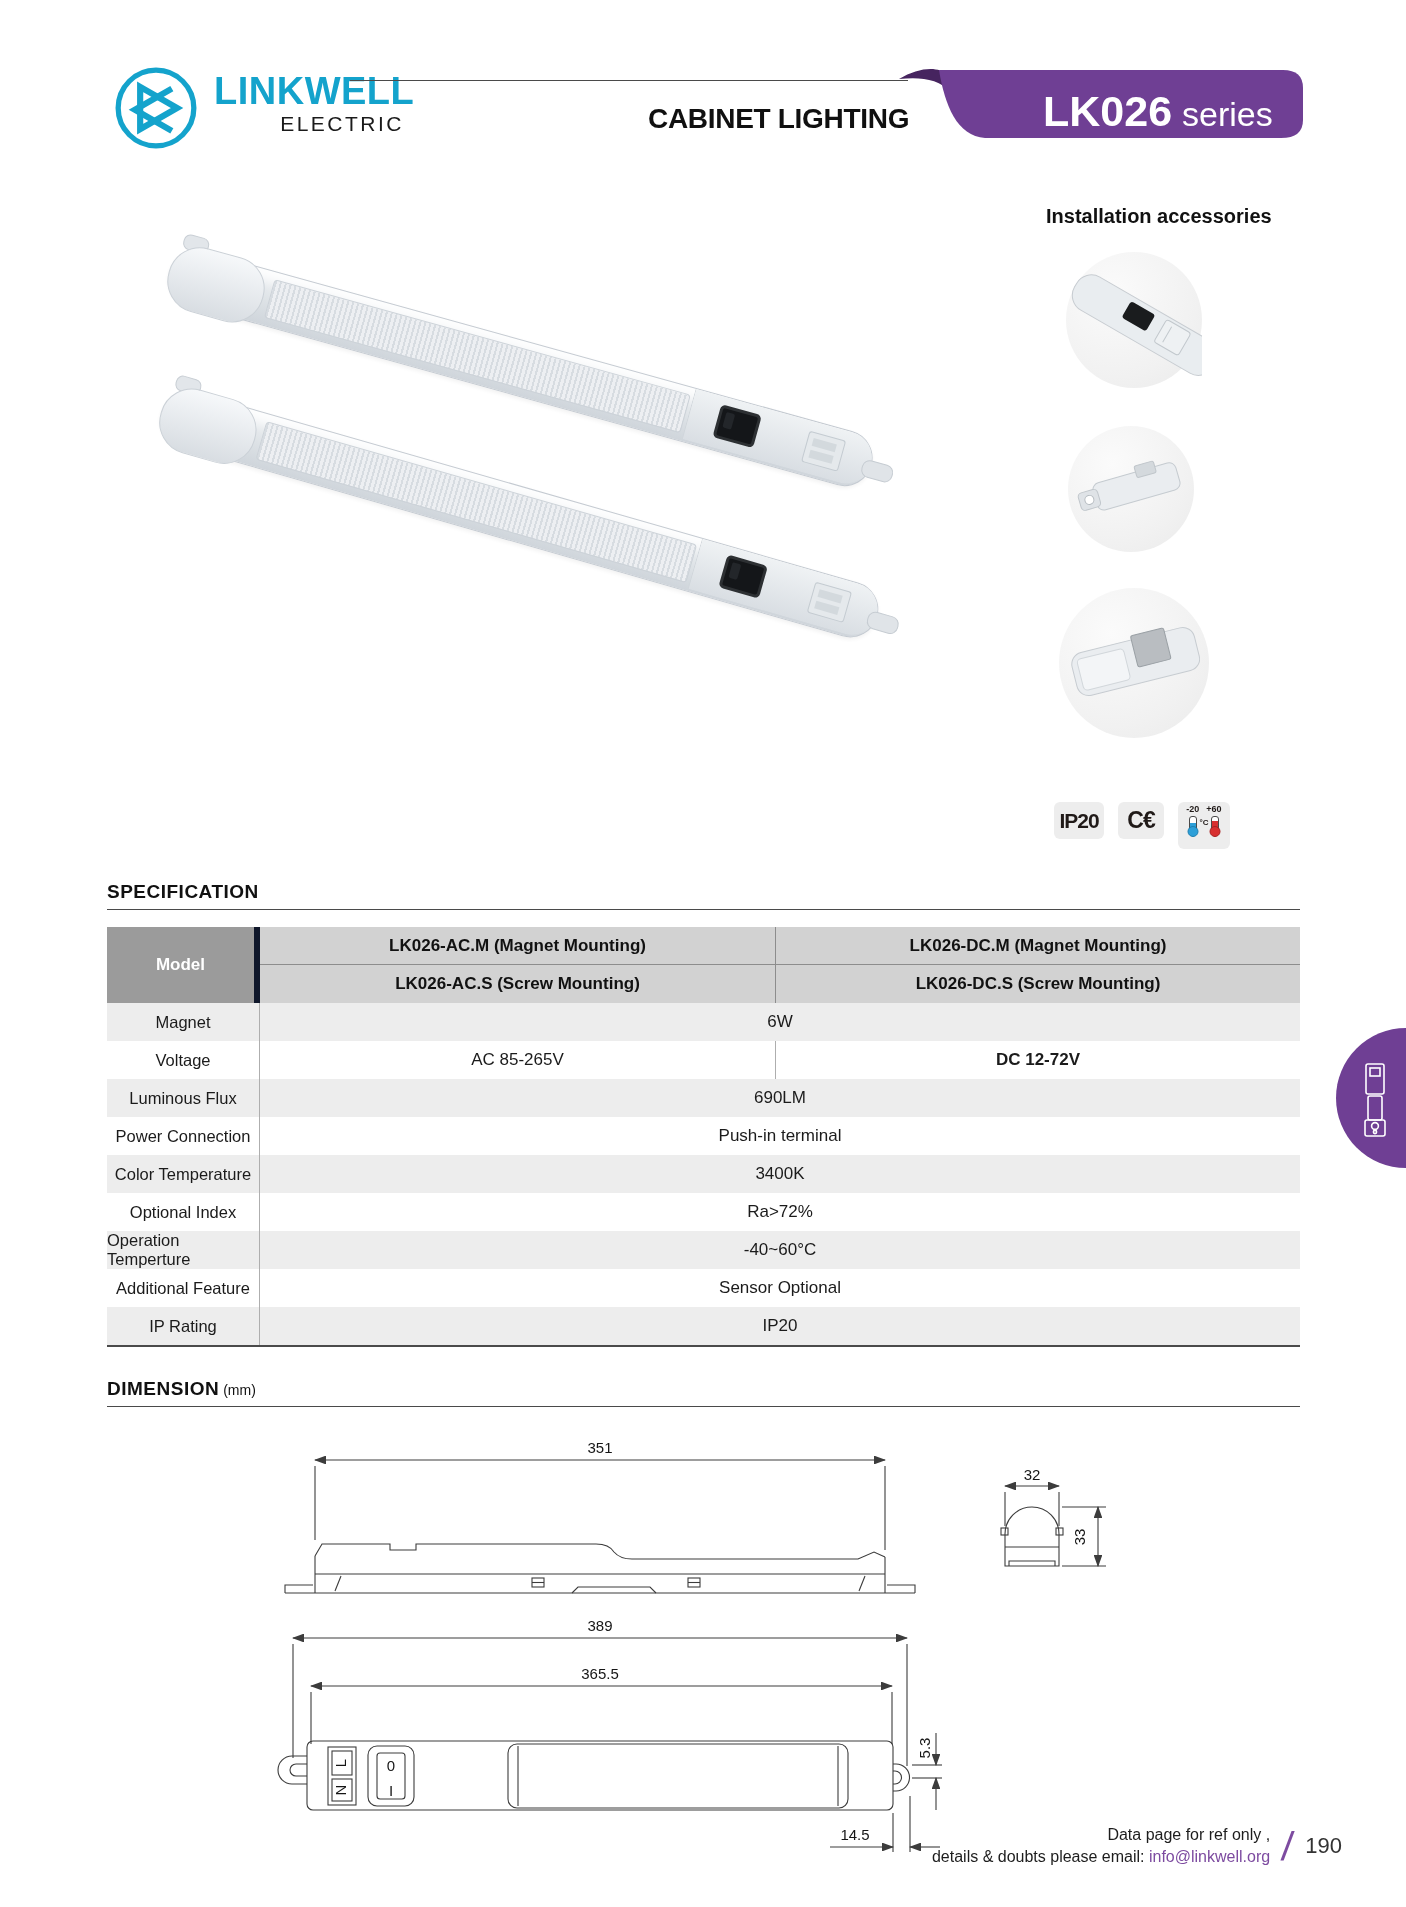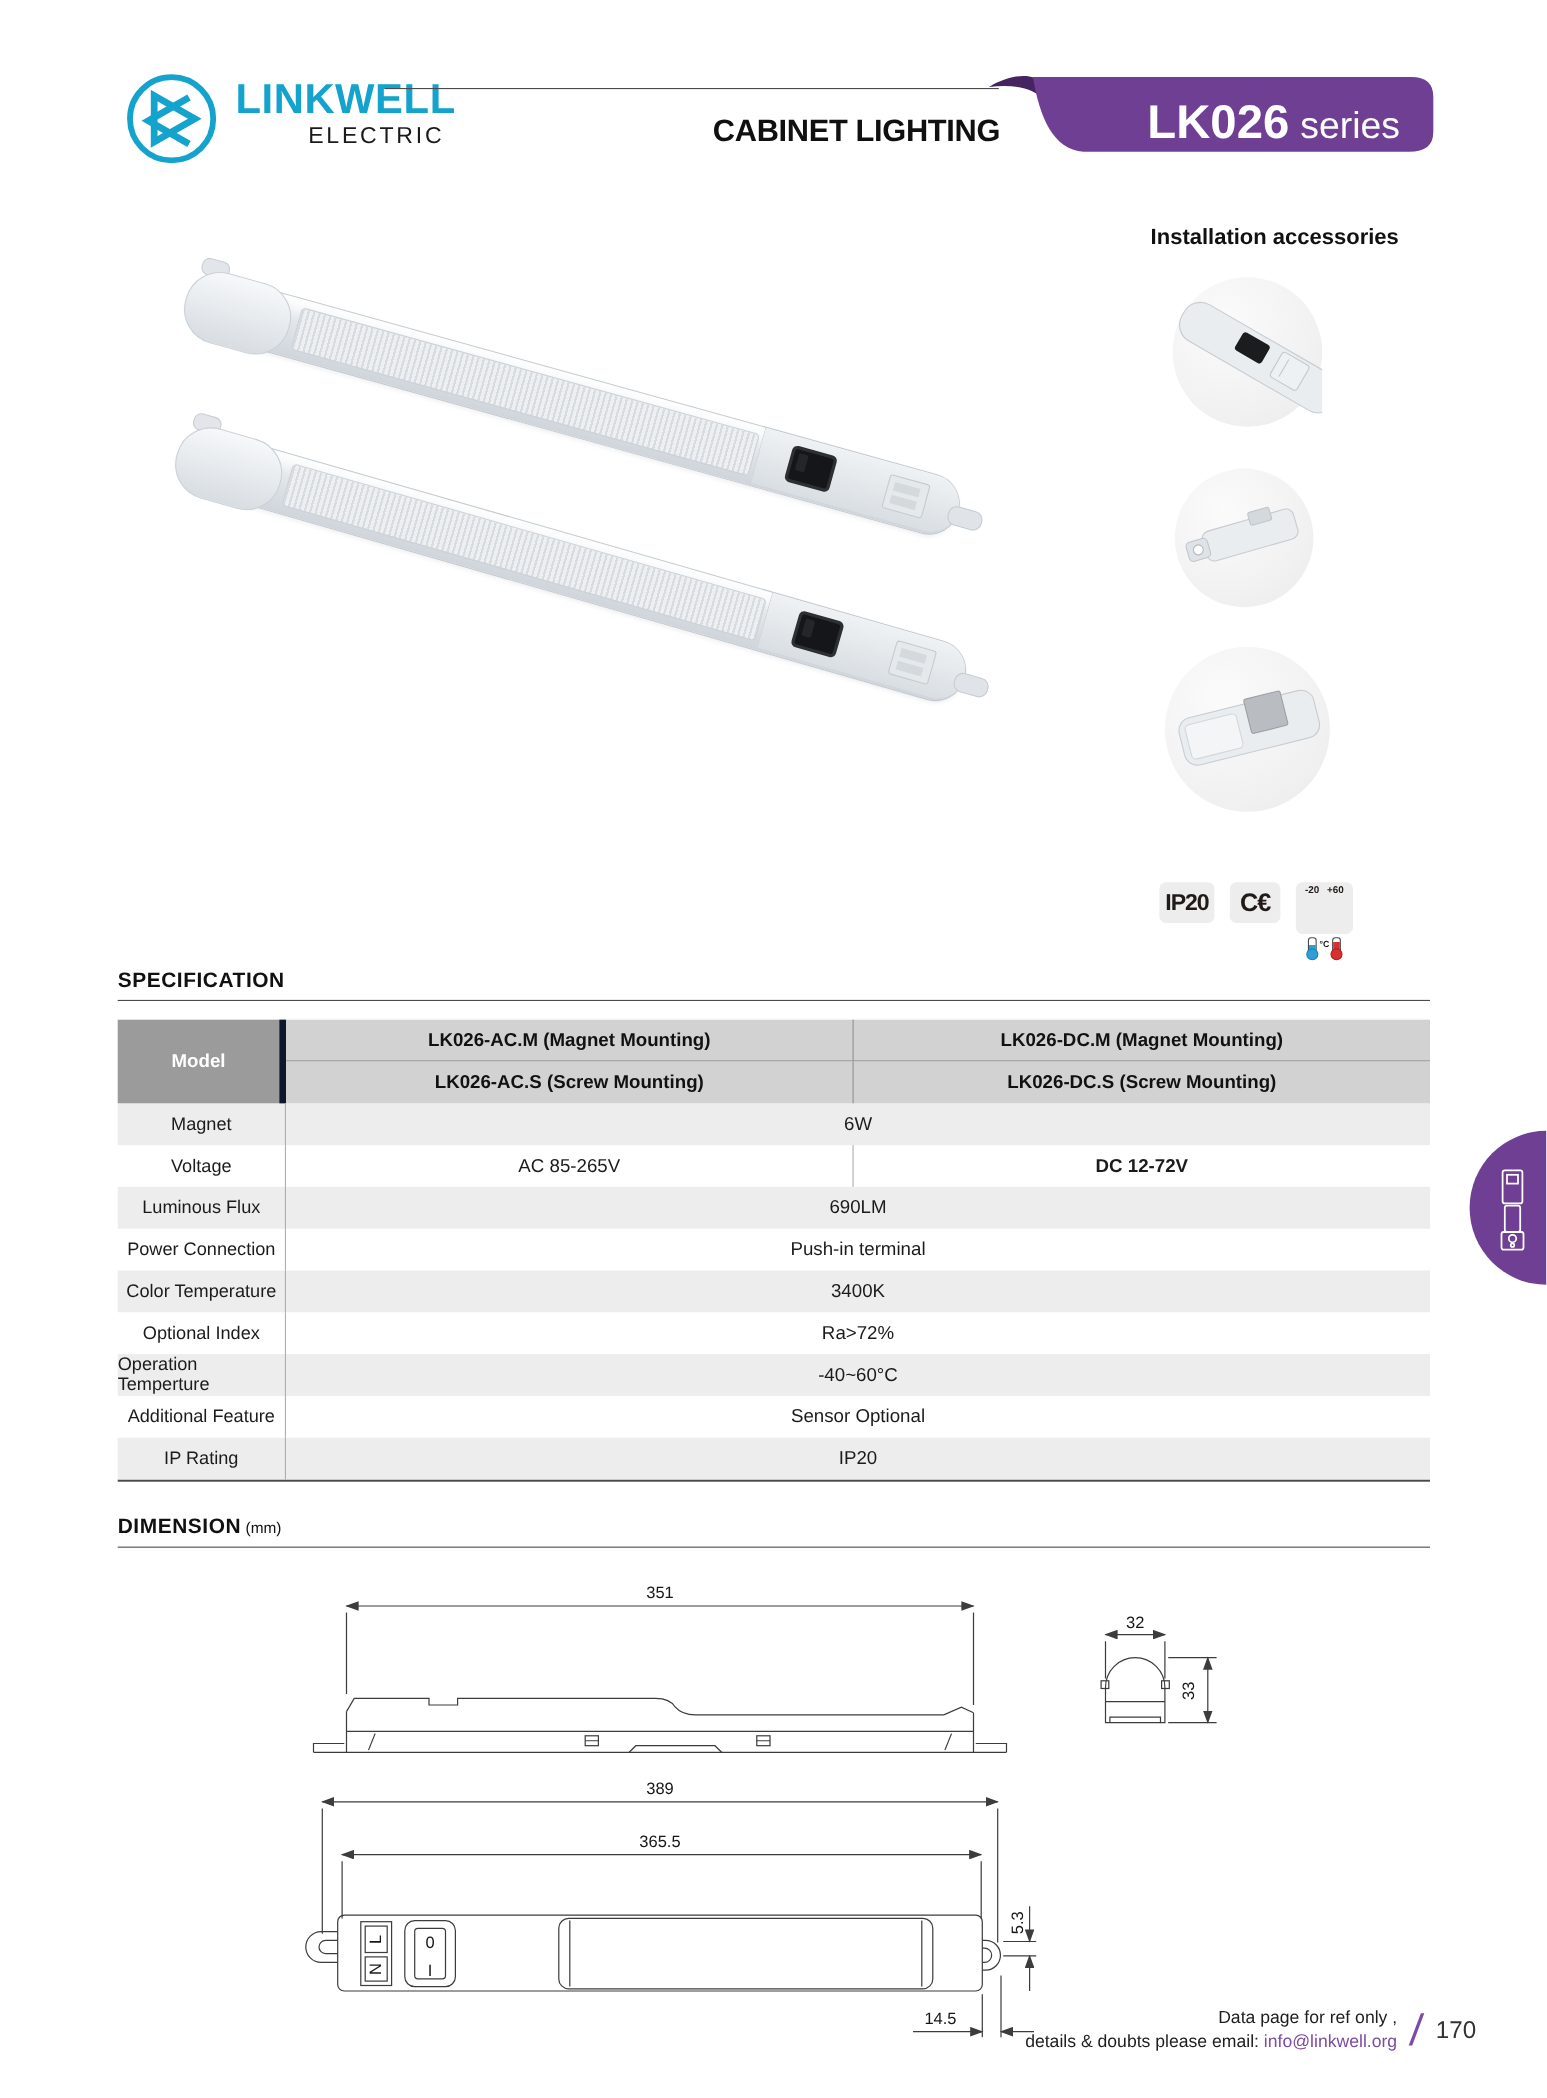--- a/index.html
+++ b/index.html
@@ -51,21 +51,21 @@
   .circ1{left:1066px;top:252px;width:136px;height:136px;}
   .circ2{left:1068px;top:426px;width:126px;height:126px;}
   .circ3{left:1059px;top:588px;width:150px;height:150px;}
   .circ svg{position:absolute;left:0;top:0;}
 
   
   .badges{position:absolute;left:1054px;top:802px;display:flex;gap:14px;align-items:flex-start;}
   .badge{background:#ededed;border-radius:6px;display:flex;align-items:center;justify-content:center;color:#201a18;}
   .badge-ip{width:50px;height:37px;font-size:21px;font-weight:700;letter-spacing:-1px;}
   .badge-ce{width:46px;height:37px;font-size:23px;font-weight:700;letter-spacing:-1px;}
-  .badge-temp{width:52px;height:44px;flex-direction:column;justify-content:flex-start;padding-top:3px;gap:36px;}
+  .badge-temp{width:52px;height:44px;flex-direction:column;justify-content:flex-start;padding-top:3px;}
   .temp-row1{display:flex;gap:7px;font-size:9px;font-weight:700;line-height:1;}
   .temp-row2{display:flex;gap:3px;align-items:flex-start;margin-top:2px;}
   .temp-unit{font-size:8px;font-weight:700;margin-top:2px;}
   .thermo{width:6px;height:14px;border:1.5px solid #4a4a4a;border-radius:3px;position:relative;background:#fff;}
   .thermo::after{content:"";position:absolute;left:50%;bottom:-6px;transform:translateX(-50%);
         width:9px;height:9px;border-radius:50%;}
   .thermo-blue{background:linear-gradient(#fff 45%,#2d9fd8 45%);}
   .thermo-blue::after{background:#2d9fd8;border:1px solid #1d7fb0;}
   .thermo-red{background:linear-gradient(#fff 25%,#d83030 25%);}
   .thermo-red::after{background:#d83030;border:1px solid #a82020;}
@@ -354,16 +354,16 @@
       <text transform="rotate(-90 102 362)" x="102" y="366" text-anchor="middle" font-size="10">N</text>
     </g>
   </svg>
 
   <div class="footer">
     <div class="footer-lines">
       <div>Data page for ref only ,</div>
       <div><span>details &amp; doubts please email: </span><a class="footer-email">info@linkwell.org</a></div>
     </div>
     <div class="footer-slash">/</div>
-    <div class="footer-page">170</div>
+    <div class="footer-page">190</div>
   </div>
 
 </div>
 
 </body></html>

